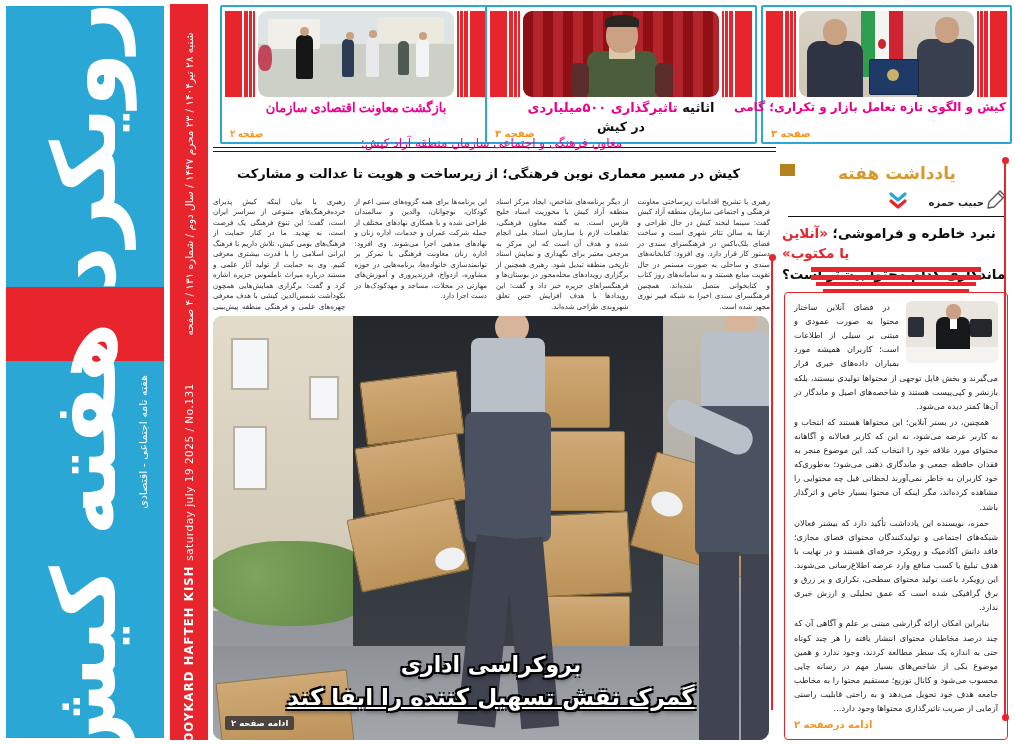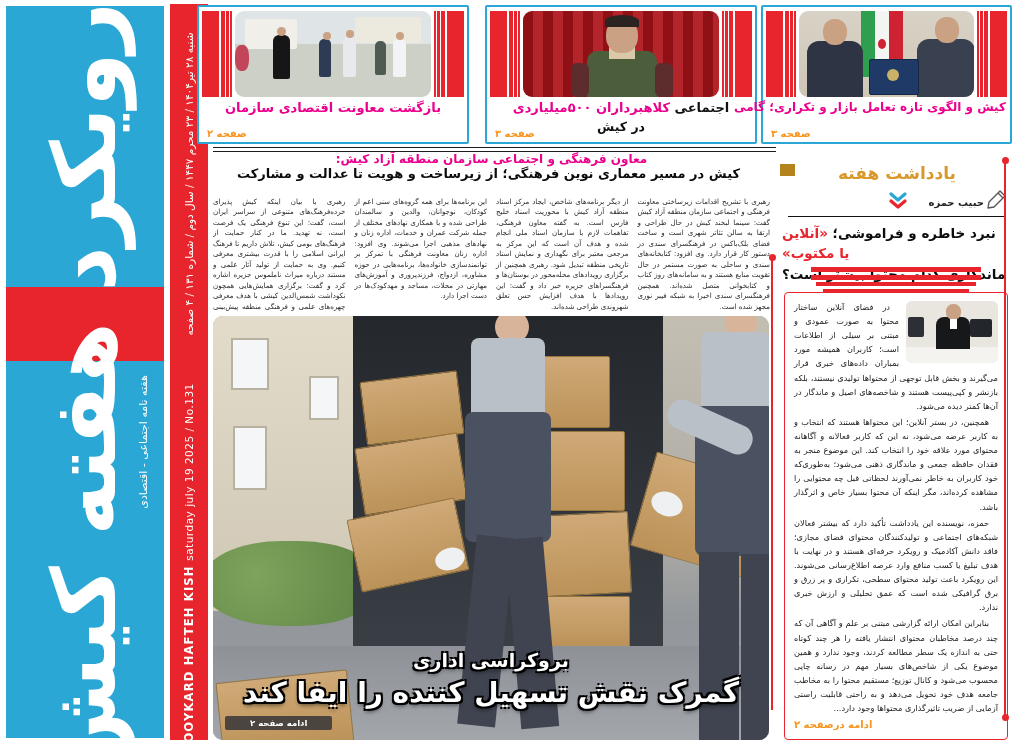--- a/index.html
+++ b/index.html
@@ -36,44 +36,44 @@
   .orn{top:4px;width:30px;height:86px;}
   .ornL{left:3px;background:linear-gradient(90deg,#e8252c 0 17px,#fff 17px 19px,#e8252c 19px 23px,#fff 23px 24px,#e8252c 24px 27px,#fff 27px 28px,#e8252c 28px 30px);}
   .ornR{right:3px;background:linear-gradient(270deg,#e8252c 0 17px,#fff 17px 19px,#e8252c 19px 23px,#fff 23px 24px,#e8252c 24px 27px,#fff 27px 28px,#e8252c 28px 30px);}
   .tbox-h1{top:93px;left:4px;right:4px;text-align:center;font-weight:bold;font-size:13px;color:#ec008c;white-space:nowrap;}
   .tbox-h1 .blk{color:#111;}
   .tbox-h2{top:112px;left:4px;right:4px;text-align:center;font-weight:bold;font-size:12.5px;color:#111;white-space:nowrap;letter-spacing:-.2px;}
   .tbox-page{left:8px;bottom:3px;color:#f7941d;font-weight:bold;font-size:10px;}
   
   .dbl{left:213px;top:147px;width:563px;height:5px;border-top:1.7px solid #1c1c1c;border-bottom:1.7px solid #1c1c1c;box-sizing:border-box;}
   
-  .kicker{left:213px;top:152px;width:557px;text-align:center;color:#ec008c;font-weight:bold;font-size:12px;}
+  .kicker{left:213px;top:136px;width:557px;text-align:center;color:#ec008c;font-weight:normal;font-size:12px;}
   .mhead{left:210px;top:166px;width:557px;text-align:center;color:#0d0d0d;font-weight:bold;font-size:13px;white-space:nowrap;letter-spacing:-.4px;}
   .mcols{left:213px;top:197px;width:557px;height:114px;display:flex;gap:9px;overflow:hidden;}
   .mcol{flex:1;font-size:7.1px;line-height:1.48;text-align:justify;color:#2b2b2b;}
   
   .mphoto{left:213px;top:316px;width:556px;height:424px;border-radius:10px;overflow:hidden;background:#a8a8a4;}
   .mp-sky{left:0;top:0;width:100%;height:100%;background:linear-gradient(180deg,#c4beb2 0%,#aeaca6 50%,#93979b 72%,#9ea2a7 100%);}
   .mp-building{left:0;top:0;width:150px;height:295px;background:linear-gradient(180deg,#e3dccb,#cfc7b4);}
   .mp-win{background:#f4f6f7;border:2px solid #b9b1a0;}
   .mp-green{left:-10px;top:225px;width:175px;height:85px;background:radial-gradient(circle at 30% 40%,#7da35c,#5d8243);border-radius:45%;}
   .mp-van{left:140px;top:0;width:310px;height:335px;background:linear-gradient(180deg,#24272c,#3a3f46);}
   .mp-ground{left:0;top:330px;width:100%;height:94px;background:linear-gradient(180deg,#8e9298,#a3a7ac);}
   .crate{background:linear-gradient(180deg,#cfa977,#bb9258);border:1px solid #96753f;border-radius:2px;}
   .fig-torso{background:#4a5160;border-radius:8px;}
   .fig-shirt{background:#b9c0c8;border-radius:8px;}
   .fig-head{background:#d8b49a;border-radius:50%;}
   .fig-leg{background:#3f4450;}
   .glove{background:#eef0f2;border-radius:50%;}
   .overlay{left:0;right:0;bottom:26px;text-align:center;color:#fff;font-weight:bold;
     text-shadow:-2px -2px 0 #000,2px -2px 0 #000,-2px 2px 0 #000,2px 2px 0 #000,0 3px 4px rgba(0,0,0,.6);}
   .ov1{font-size:25px;line-height:1.35;}
-  .ov2{font-size:19px;line-height:1.4;}
-  .ov3{font-size:28px;line-height:1.45;}
-  .continue-chip{left:12px;bottom:10px;background:rgba(50,50,55,.82);color:#fff;font-size:8.5px;font-weight:bold;padding:2px 25px;border-radius:2px;}
+  .ov2{font-size:22px;line-height:1.4;}
+  .ov3{font-size:23px;line-height:1.45;text-decoration:underline;}
+  .continue-chip{left:12px;bottom:10px;background:rgba(50,50,55,.82);color:#fff;font-size:8.5px;font-weight:bold;padding:2px 6px;border-radius:2px;}
   
   .gold-square{left:780px;top:164px;width:15px;height:12px;background:#b5831e;}
   .wn-title{left:782px;top:163px;width:230px;text-align:center;color:#d9992a;font-weight:bold;font-size:17px;}
   .wn-author-row{left:788px;top:192px;width:220px;height:22px;}
   .wn-chevron{position:absolute;left:100px;top:0;}
   .wn-author{position:absolute;right:24px;top:5px;font-size:10px;color:#222;font-weight:bold;}
   .wn-pencil{position:absolute;right:0;top:-4px;}
   .wn-rule{left:788px;top:216px;width:218px;border-bottom:1.6px solid #121212;}
   .wn-head{left:782px;top:223px;width:228px;text-align:left;font-weight:bold;font-size:13.5px;color:#0d0d0d;line-height:1.5;}
   .wn-head .red{color:#e8252c;}
@@ -95,21 +95,21 @@
   <div class="abs logo-text fa">رویکرد هفته کیش</div>
   <div class="abs logo-tagline fa">هفته نامه اجتماعی - اقتصادی</div>
 </div>
 
 <div class="abs date-strip">
   <div class="strip-txt strip-fa fa">شنبه ۲۸ تیر۱۴۰۴ / ۲۳ محرم ۱۴۴۷ / سال دوم / شماره ۱۳۱ / ۴ صفحه</div>
   <div class="strip-txt strip-en">saturday july 19  2025 / No.131</div>
   <div class="strip-txt strip-name">ROOYKARD HAFTEH KISH</div>
 </div>
 
-<div class="abs tbox" style="left:197px;width:272px;">
+<div class="abs tbox" style="left:220px;width:272px;font-family:Liberation Serif, serif;">
   <div class="abs orn ornL"></div>
   <div class="abs orn ornR"></div>
   <div class="abs tbox-photo" style="background:linear-gradient(180deg,#dfe5e6 0 38%,#cdd0c7 38% 100%);">
     <div class="abs" style="left:10px;top:8px;width:52px;height:30px;background:#f0efe9;border-radius:2px;"></div>
     <div class="abs" style="left:120px;top:6px;width:66px;height:26px;background:#eceade;border-radius:2px;"></div>
     <div class="abs" style="left:38px;top:24px;width:17px;height:44px;background:#161616;border-radius:6px 6px 2px 2px;"></div>
     <div class="abs" style="left:42px;top:16px;width:9px;height:9px;background:#caa183;border-radius:50%;"></div>
     <div class="abs" style="left:84px;top:28px;width:12px;height:38px;background:#2d3b55;border-radius:5px 5px 2px 2px;"></div>
     <div class="abs" style="left:88px;top:21px;width:8px;height:8px;background:#caa183;border-radius:50%;"></div>
     <div class="abs" style="left:108px;top:26px;width:13px;height:40px;background:#e8e9ec;border-radius:5px 5px 2px 2px;"></div>
@@ -127,21 +127,21 @@
   <div class="abs orn ornL"></div>
   <div class="abs orn ornR"></div>
   <div class="abs tbox-photo" style="background:repeating-linear-gradient(90deg,#8f1116 0 10px,#b3242b 10px 20px);">
     <div class="abs" style="left:64px;top:40px;width:70px;height:46px;background:#4b5d3a;border-radius:10px 10px 0 0;"></div>
     <div class="abs" style="left:86px;top:36px;width:26px;height:12px;background:#d9c9a8;"></div>
     <div class="abs" style="left:83px;top:8px;width:32px;height:34px;background:#caa183;border-radius:46%;"></div>
     <div class="abs" style="left:82px;top:4px;width:34px;height:12px;background:#2b2420;border-radius:50% 50% 0 0;"></div>
     <div class="abs" style="left:48px;top:52px;width:18px;height:34px;background:#5d2c2c;border-radius:6px;"></div>
     <div class="abs" style="left:132px;top:52px;width:18px;height:34px;background:#5d2c2c;border-radius:6px;"></div>
   </div>
-  <div class="abs tbox-h1 fa"><span class="blk">اجتماعی </span><span>کلاهبرداران ۵۰۰میلیاردی</span></div>
+  <div class="abs tbox-h1 fa"><span class="blk">اثاثیه </span><span>تاثیرگذاری ۵۰۰میلیاردی</span></div>
   <div class="abs tbox-h2 fa">در کیش</div>
   <div class="abs tbox-page">صفحه ۳</div>
 </div>
 
 <div class="abs tbox" style="left:761px;width:251px;">
   <div class="abs orn ornL"></div>
   <div class="abs orn ornR"></div>
   <div class="abs tbox-photo" style="background:linear-gradient(180deg,#d8d2c6,#cfc6b6);">
     <div class="abs" style="left:62px;top:0;width:14px;height:66px;background:#2e9e4f;"></div>
     <div class="abs" style="left:76px;top:0;width:14px;height:66px;background:#f4f4f2;"></div>

